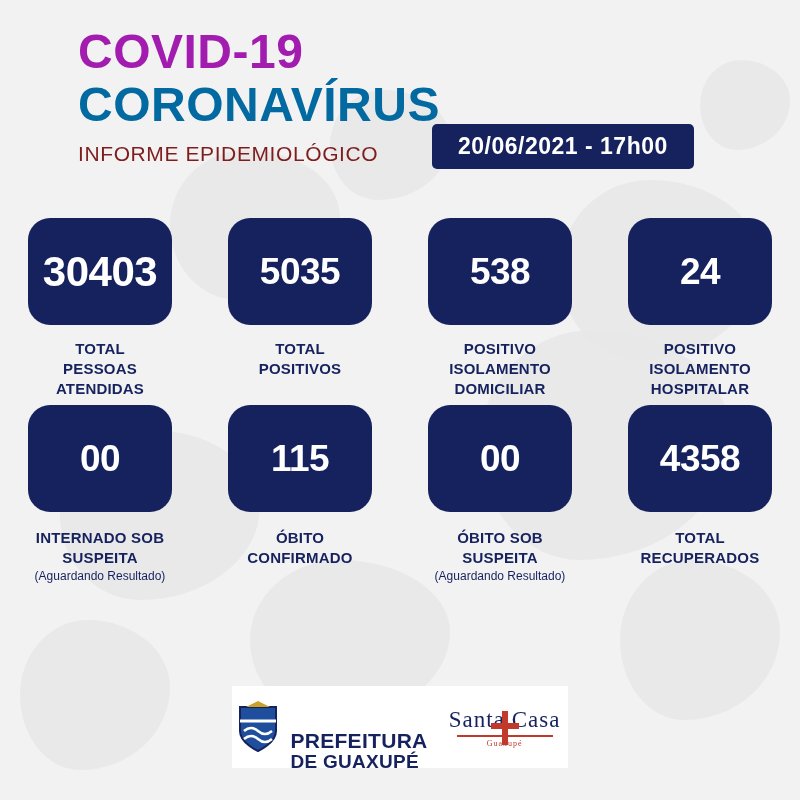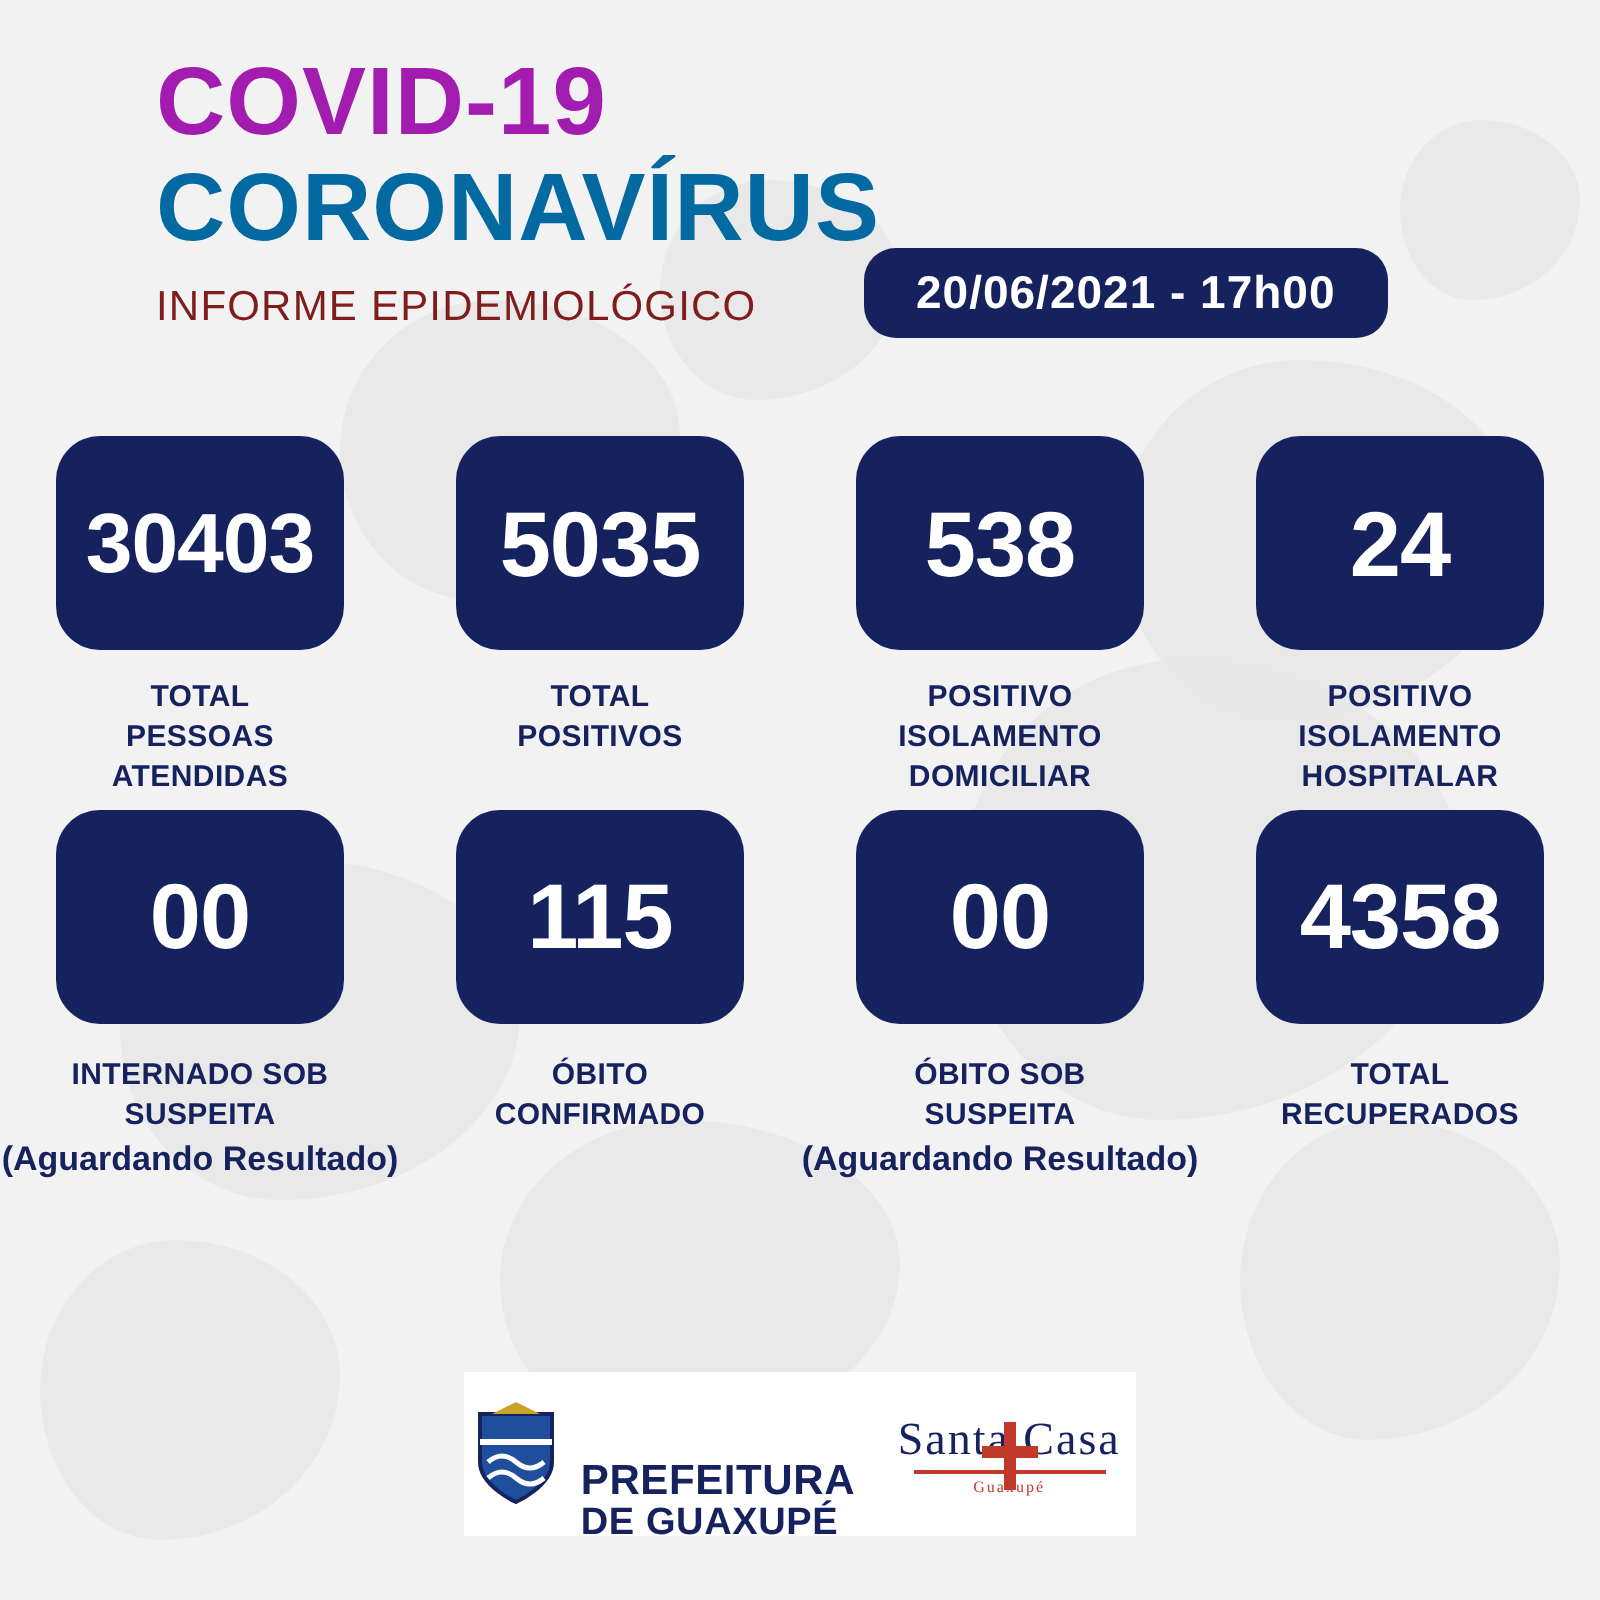--- a/index.html
+++ b/index.html
@@ -65,21 +65,21 @@
     color: #7f1d1d;
     letter-spacing: 0.6px;
     margin: 12px 0 0 0;
   }
   .date-pill {
     position: absolute;
     left: 432px;
     top: 96px;
     background: #16225e;
     color: #ffffff;
-    border-radius: 16px;
+    border-radius: 5px;
     padding: 9px 26px;
     font-size: 23px;
     font-weight: bold;
     letter-spacing: 0.5px;
     white-space: nowrap;
   }
 
   
   .grid {
     position: absolute;
@@ -99,41 +99,41 @@
     width: 144px;
     height: 107px;
     background: #16225e;
     border-radius: 22px;
     display: flex;
     align-items: center;
     justify-content: center;
   }
   .card .num {
     color: #ffffff;
-    font-size: 46px;
+    font-size: 37px;
     font-weight: bold;
     letter-spacing: -0.5px;
     line-height: 1;
   }
   .card.wide .num {
     font-size: 42px;
   }
   .labels {
     margin-top: 14px;
     text-align: center;
     color: #16225e;
     font-size: 15px;
     font-weight: bold;
     line-height: 1.33;
     letter-spacing: 0.2px;
   }
   .sub-note {
     display: block;
-    font-size: 17px;
-    font-weight: bold;
+    font-size: 12px;
+    font-weight: normal;
     margin-top: 1px;
     letter-spacing: 0;
   }
   .row2 .labels {
     margin-top: 16px;
   }
 
   
   .footer {
     position: absolute;

